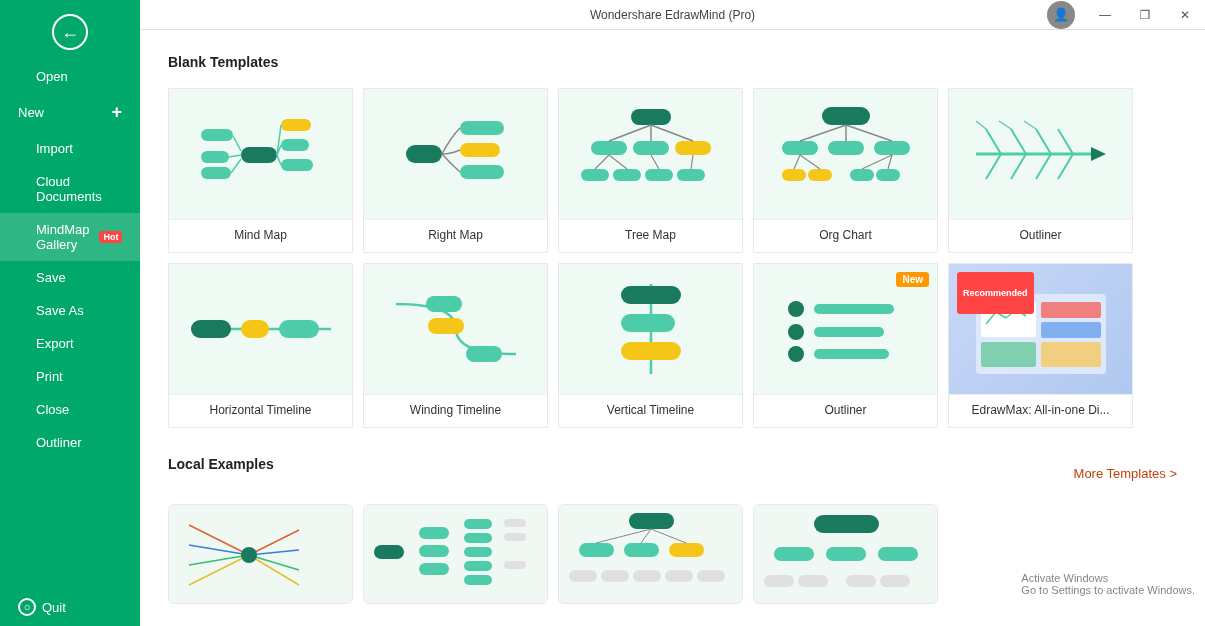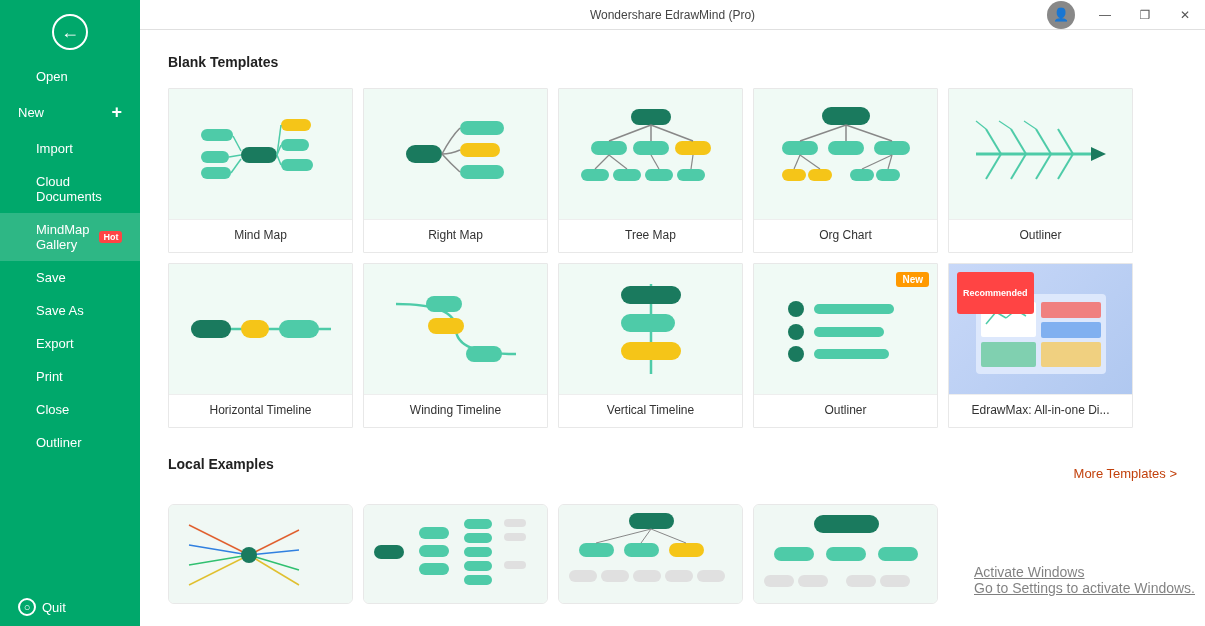--- a/index.html
+++ b/index.html
@@ -220,24 +220,23 @@
       overflow: hidden;
       cursor: pointer;
     }
 
     
     .activate-windows {
       position: fixed;
       bottom: 30px;
       right: 10px;
       color: rgba(0,0,0,0.5);
-      font-size: 14px;
+      font-size: 11px;
       pointer-events: none;
       z-index: 100;
-      text-decoration: underline;
     }
 
     
     #main::-webkit-scrollbar { width: 8px; }
     #main::-webkit-scrollbar-track { background: #f1f1f1; }
     #main::-webkit-scrollbar-thumb { background: #ccc; border-radius: 4px; }
   </style>
 </head>
 <body>
 

